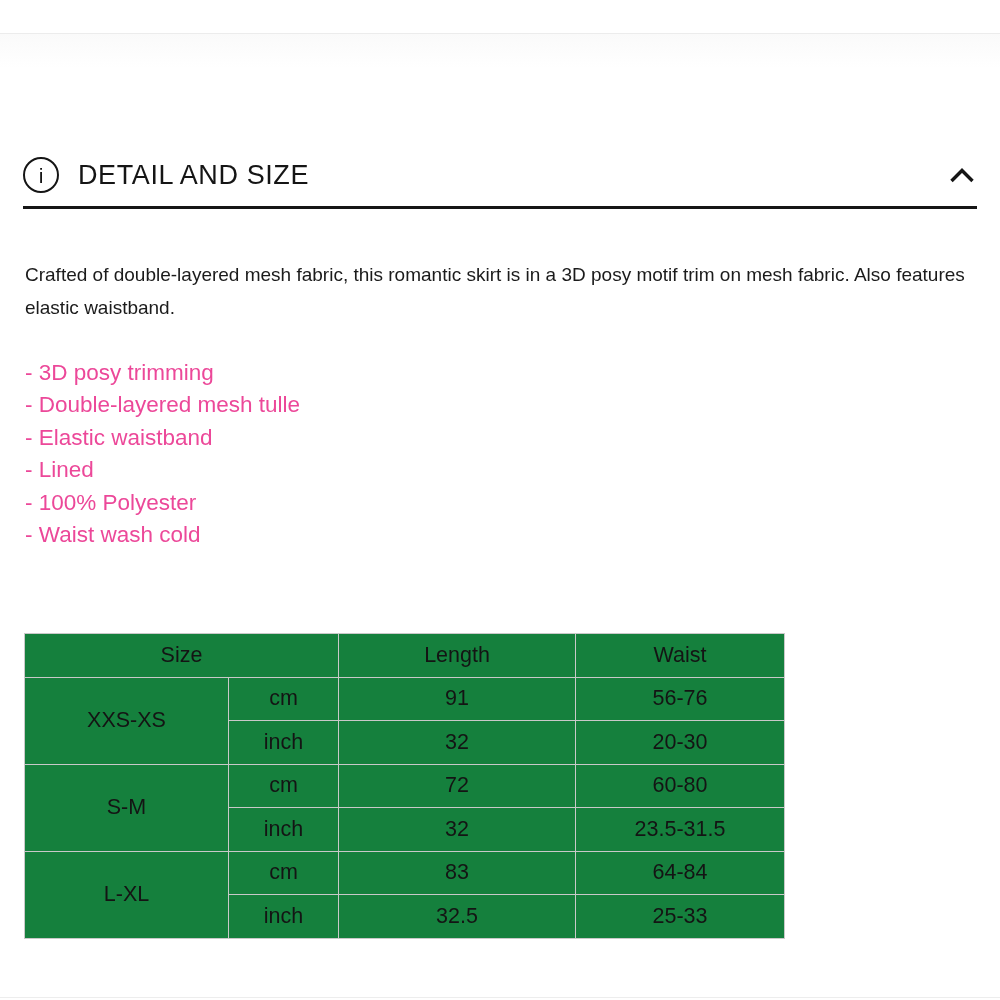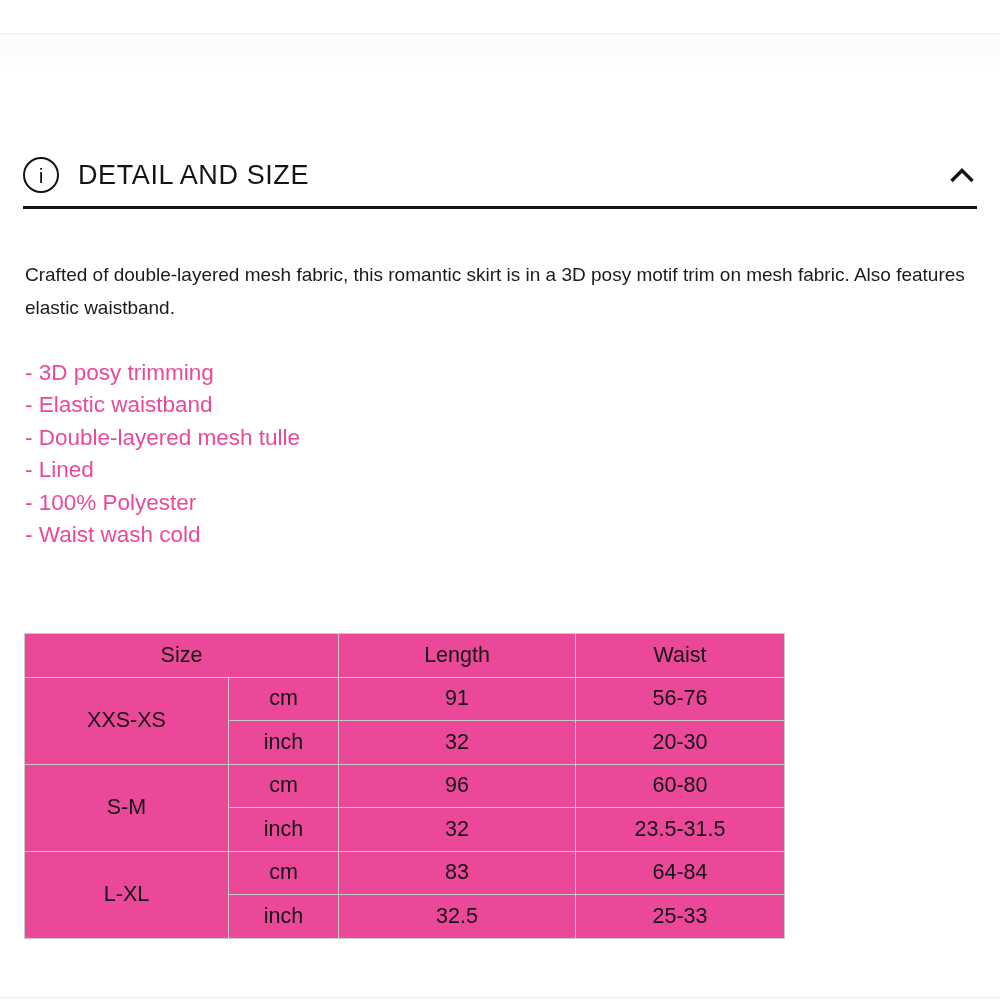--- a/index.html
+++ b/index.html
@@ -97,21 +97,21 @@
   table.size-table th,
   table.size-table td {
     border: 1.5px solid #c9c9c9;
     font-weight: 400;
     font-size: 21.5px;
     color: #141414;
     text-align: center;
     vertical-align: middle;
     padding: 0;
     height: 42.5px;
-    background: #ec4899;
+    background: #15803d;
   }
   .bottom-divider {
     position: absolute;
     bottom: 2px; left: 0;
     width: 1000px; height: 1px;
     background: #ededed;
   }
 </style>
 </head>
 <body>
@@ -132,22 +132,22 @@
       </svg>
     </span>
   </div>
 
   <div class="header-rule"></div>
 
   <p class="description">Crafted of double-layered mesh fabric, this romantic skirt is in a 3D posy motif trim on mesh fabric. Also features elastic waistband.</p>
 
   <ul class="features">
     <li>- 3D posy trimming</li>
+    <li>- Double-layered mesh tulle</li>
     <li>- Elastic waistband</li>
-    <li>- Double-layered mesh tulle</li>
     <li>- Lined</li>
     <li>- 100% Polyester</li>
     <li>- Waist wash cold</li>
   </ul>
 
   <table class="size-table">
     <colgroup>
       <col style="width:204px">
       <col style="width:110px">
       <col style="width:237px">
@@ -168,21 +168,21 @@
       </tr>
       <tr>
         <td>inch</td>
         <td>32</td>
         <td>20-30</td>
       </tr>
 
       <tr>
         <td rowspan="2">S-M</td>
         <td>cm</td>
-        <td>96</td>
+        <td>72</td>
         <td>60-80</td>
       </tr>
       <tr>
         <td>inch</td>
         <td>32</td>
         <td>23.5-31.5</td>
       </tr>
 
       <tr>
         <td rowspan="2">L-XL</td>

